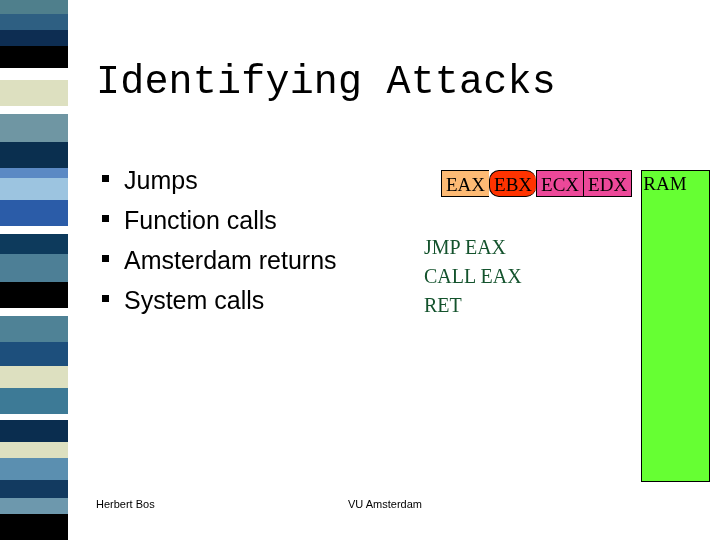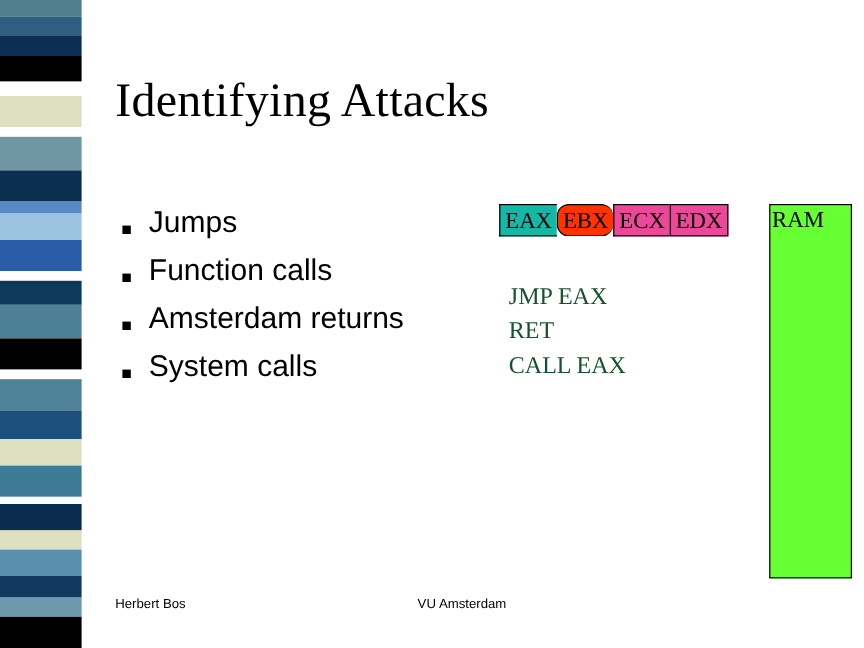--- a/index.html
+++ b/index.html
@@ -27,37 +27,37 @@
     position: absolute;
     left: 0;
     width: 68px;
   }
 
   
   #slide-title {
     position: absolute;
     left: 96px;
     top: 60px;
-    font-family: Liberation Serif, serif;
+    font-family: Liberation Mono, monospace;
     font-size: 40px;
     color: #000000;
     letter-spacing: 0.2px;
     white-space: nowrap;
   }
 
   
   #bullet-list {
     position: absolute;
     left: 96px;
     top: 160px;
     width: 300px;
   }
   #bullet-list .bullet-row {
     display: flex;
-    align-items: flex-end;
+    align-items: center;
     height: 40px;
   }
   #bullet-list .bullet-marker {
     width: 28px;
     font-size: 13px;
     color: #000000;
     font-family: "Liberation Sans", sans-serif;
     line-height: 1;
     position: relative;
     top: -3px;
@@ -208,29 +208,29 @@
       <span class="bullet-marker"><span class="sq"></span></span>
       <span class="bullet-text">Amsterdam returns</span>
     </div>
     <div class="bullet-row">
       <span class="bullet-marker"><span class="sq"></span></span>
       <span class="bullet-text">System calls</span>
     </div>
   </div>
 
 <div id="registers">
-    <div class="reg-cell" style="background: #14b8a6;">EAX</div>
+    <div class="reg-cell" style="background: #fdba74; margin-left: 25px;">EAX</div>
     <div class="reg-cell" style="background: rgb(255, 51, 0); border-radius: 10px;">EBX</div>
     <div class="reg-cell" style="background: #ec4899;">ECX</div>
     <div class="reg-cell last" style="background: #ec4899;">EDX</div>
   </div>
 
 <div id="ram-block"></div>
 <div id="ram-label">RAM</div>
 
 <div id="code-list">
     <div class="code-line">JMP EAX</div>
+    <div class="code-line">CALL EAX</div>
     <div class="code-line">RET</div>
-    <div class="code-line">CALL EAX</div>
   </div>
 
 <div id="footer-author">Herbert Bos</div>
 <div id="footer-org">VU Amsterdam</div>
 
 </body></html>

